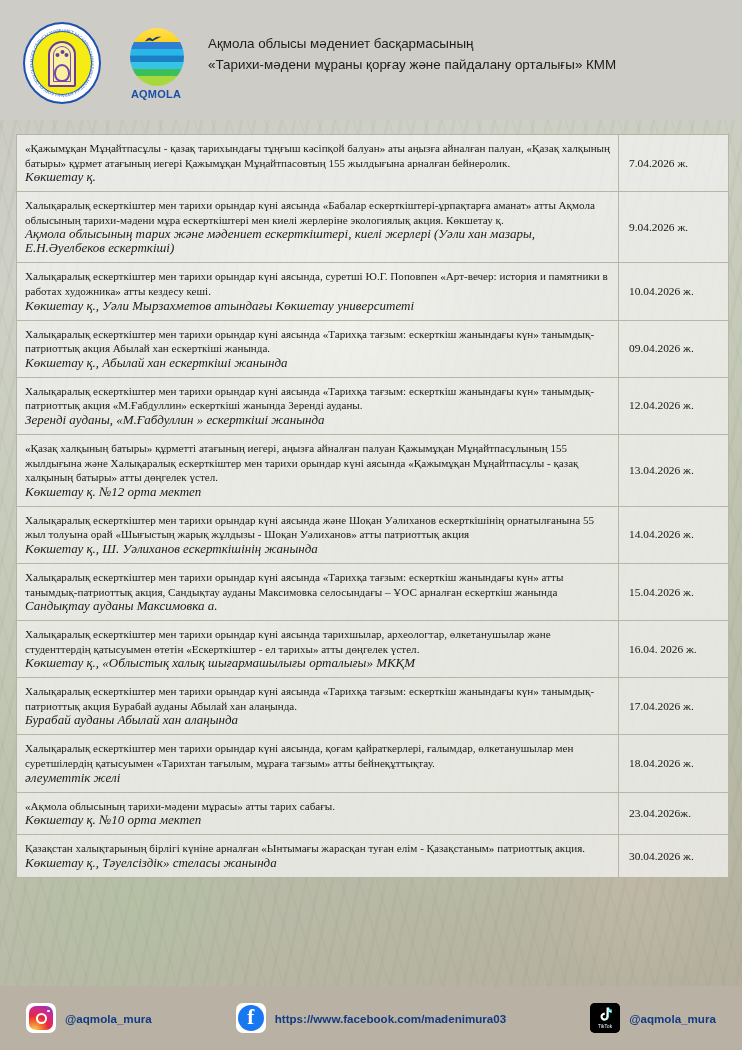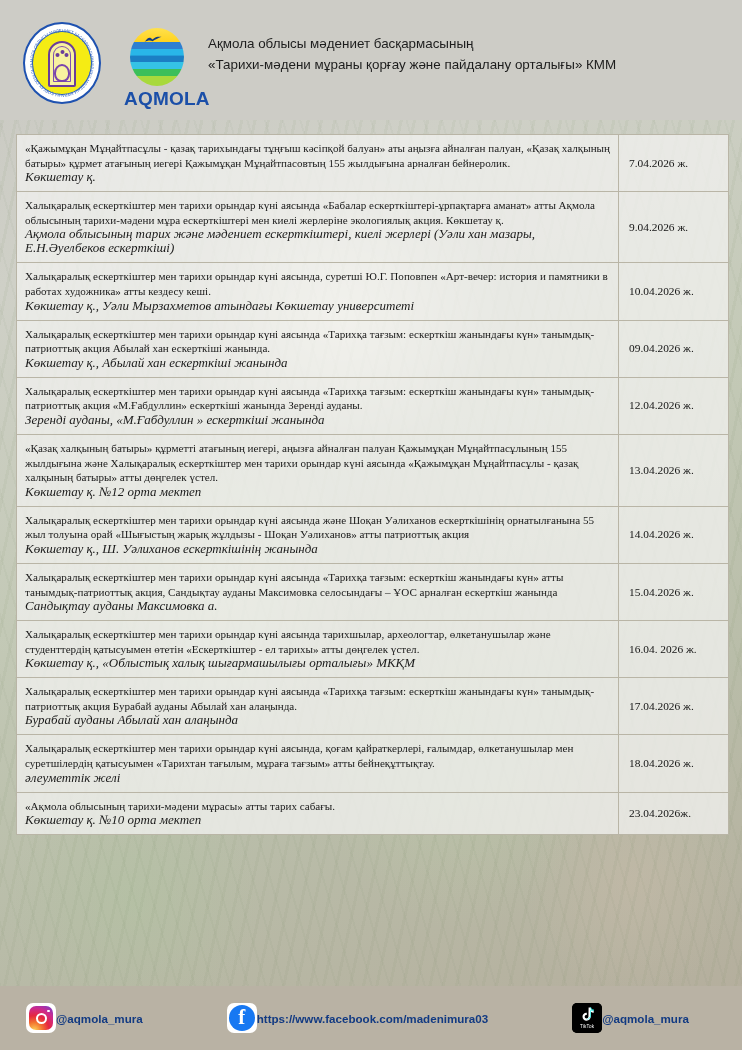--- a/index.html
+++ b/index.html
@@ -149,21 +149,21 @@
     width: 18px; height: 8px;
   }
   .aqmola .bird svg { display: block; }
   .aqmola .brand {
     position: absolute;
     left: 0; top: 60px;
     width: 64px;
     text-align: center;
     font-family: "Liberation Sans", sans-serif;
     font-weight: bold;
-    font-size: 19px;
+    font-size: 11px;
     letter-spacing: .2px;
     color: #1b4fa8;
   }
 
   #header-title {
     position: absolute;
     left: 208px; top: 33px;
     width: 510px;
     font-family: "Liberation Sans", sans-serif;
     font-size: 13.4px;
@@ -219,20 +219,21 @@
     width: 742px;
     height: 64px;
     background: #b9b2a4;
     z-index: 4;
     display: flex;
     align-items: center;
   }
   .social {
     display: flex;
     align-items: center;
+    gap: 9px;
   }
   #social-instagram { margin-left: 26px; }
   #social-facebook  { margin-left: 84px; }
   #social-tiktok    { margin-left: 84px; }
   .social .handle {
     font-family: "Liberation Sans", sans-serif;
     font-weight: bold;
     font-size: 11.6px;
     color: #123a82;
     white-space: nowrap;
@@ -429,20 +430,27 @@
       </td>
       <td class="date">18.04.2026 ж.</td>
     </tr>
     <tr>
       <td class="event">
         <span class="main">«Ақмола облысының тарихи-мәдени мұрасы» атты тарих сабағы.</span>
         <span class="venue">Көкшетау қ. №10 орта мектеп</span>
       </td>
       <td class="date">23.04.2026ж.</td>
     </tr>
+    <tr>
+      <td class="event">
+        <span class="main">Қазақстан халықтарының бірлігі күніне арналған «Ынтымағы жарасқан туған елім - Қазақстаным» патриоттық акция.</span>
+        <span class="venue">Көкшетау қ., Тәуелсіздік» стеласы жанында</span>
+      </td>
+      <td class="date">30.04.2026 ж.</td>
+    </tr>
   </tbody>
 </table>
 
 <div id="footer">
 
   <div class="social" id="social-instagram">
     <span class="icon-box">
       <span class="ig-square">
           <span class="lens"></span>
           <span class="dot"></span>

